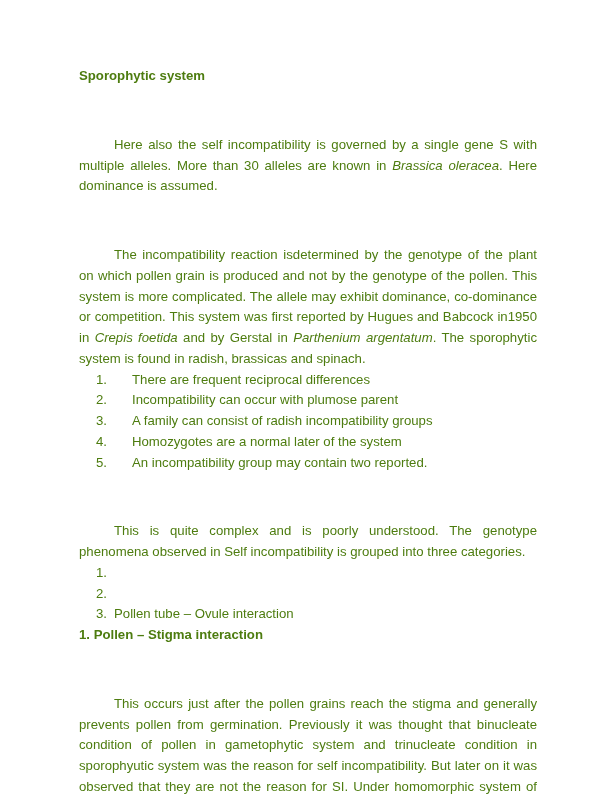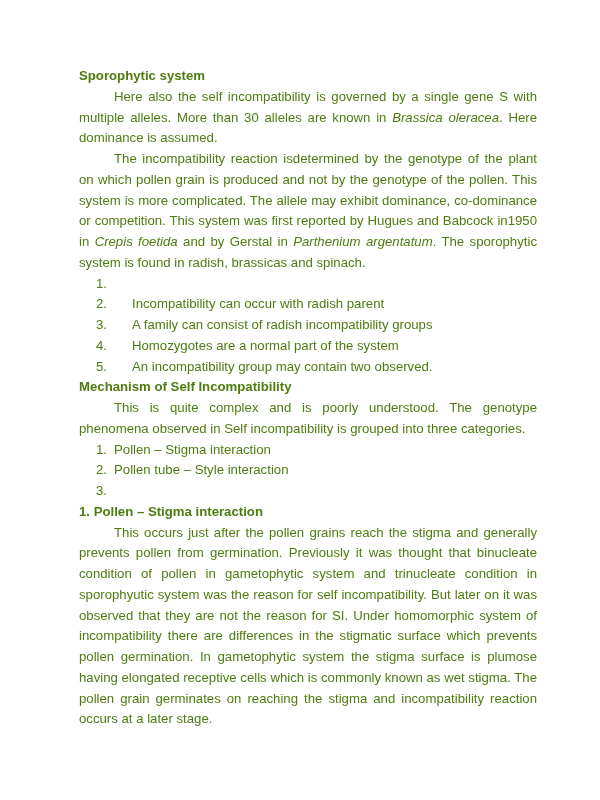--- a/index.html
+++ b/index.html
@@ -4,68 +4,67 @@
 <style>
   html, body { margin: 0; padding: 0; background: #ffffff; }
   body { width: 600px; height: 800px; overflow: hidden; position: relative; }
   .page {
     position: absolute; left: 79px; top: 66px; width: 458px;
     font-family: Liberation Sans, sans-serif; font-size: 13.2px; line-height: 20.75px;
     color: #4d7c0f;
   }
   .h { font-weight: bold; margin: 0; }
   p { margin: 0; text-align: justify; }
-  .indent { text-indent: 35px; }
+  .indent { text-indent: 35px; margin-top: 48px; }
   .lastline { text-align-last: justify; }
   .list1 { margin: 0; padding: 0; list-style: none; }
   .list1 li { display: flex; }
   .list1 .num { width: 53px; padding-left: 17px; box-sizing: border-box; flex: none; }
   .list2 { margin: 0; padding: 0; list-style: none; }
   .list2 li { display: flex; }
   .list2 .num { width: 35px; padding-left: 17px; box-sizing: border-box; flex: none; }
   em { font-style: italic; }
 </style>
 </head>
 <body>
 
 <div class="page">
   <div class="h">Sporophytic system</div>
   <p class="indent"><span>Here also the self incompatibility is governed by a single gene S with multiple alleles. More than 30 alleles are known in </span><em>Brassica oleracea</em><span>. Here dominance is assumed.</span></p>
   <p class="indent"><span>The incompatibility reaction isdetermined by the genotype of the plant on which pollen grain is produced and not by the genotype of the pollen. This system is more complicated. The allele may exhibit dominance, co-dominance or competition. This system was first reported by Hugues and Babcock in1950 in </span><em>Crepis foetida</em><span> and by Gerstal in </span><em>Parthenium argentatum</em><span>. The sporophytic system is found in radish, brassicas and spinach.</span></p>
   <ol class="list1">
     <li>
         <span class="num">1.</span>
+        <span>There are frequent reciprocal differences</span>
       </li>
     <li>
         <span class="num">2.</span>
-        <span>Incompatibility can occur with radish parent</span>
+        <span>Incompatibility can occur with plumose parent</span>
       </li>
     <li>
         <span class="num">3.</span>
         <span>A family can consist of radish incompatibility groups</span>
       </li>
     <li>
         <span class="num">4.</span>
-        <span>Homozygotes are a normal part of the system</span>
+        <span>Homozygotes are a normal later of the system</span>
       </li>
     <li>
         <span class="num">5.</span>
-        <span>An incompatibility group may contain two observed.</span>
+        <span>An incompatibility group may contain two reported.</span>
       </li>
   </ol>
-  <div class="h">Mechanism of Self Incompatibility</div>
   <p class="indent">This is quite complex and is poorly understood. The genotype phenomena observed in Self incompatibility is grouped into three categories.</p>
   <ol class="list2">
     <li>
         <span class="num">1.</span>
-        <span>Pollen – Stigma interaction</span>
       </li>
     <li>
         <span class="num">2.</span>
-        <span>Pollen tube – Style interaction</span>
       </li>
     <li>
         <span class="num">3.</span>
+        <span>Pollen tube – Ovule interaction</span>
       </li>
   </ol>
   <div class="h">1. Pollen – Stigma interaction</div>
   <p class="indent">This occurs just after the pollen grains reach the stigma and generally prevents pollen from germination.  Previously it was thought that binucleate condition of pollen in gametophytic system and trinucleate condition in sporophyutic system was the reason for self incompatibility. But later on it was observed that they are not the reason for SI. Under homomorphic system of incompatibility there are differences in the stigmatic surface which prevents pollen germination. In gametophytic system the stigma surface is plumose having elongated receptive cells which is commonly known as wet stigma. The pollen grain germinates on reaching the stigma and incompatibility reaction occurs at a later stage.</p>
 </div>
 
 </body></html>

